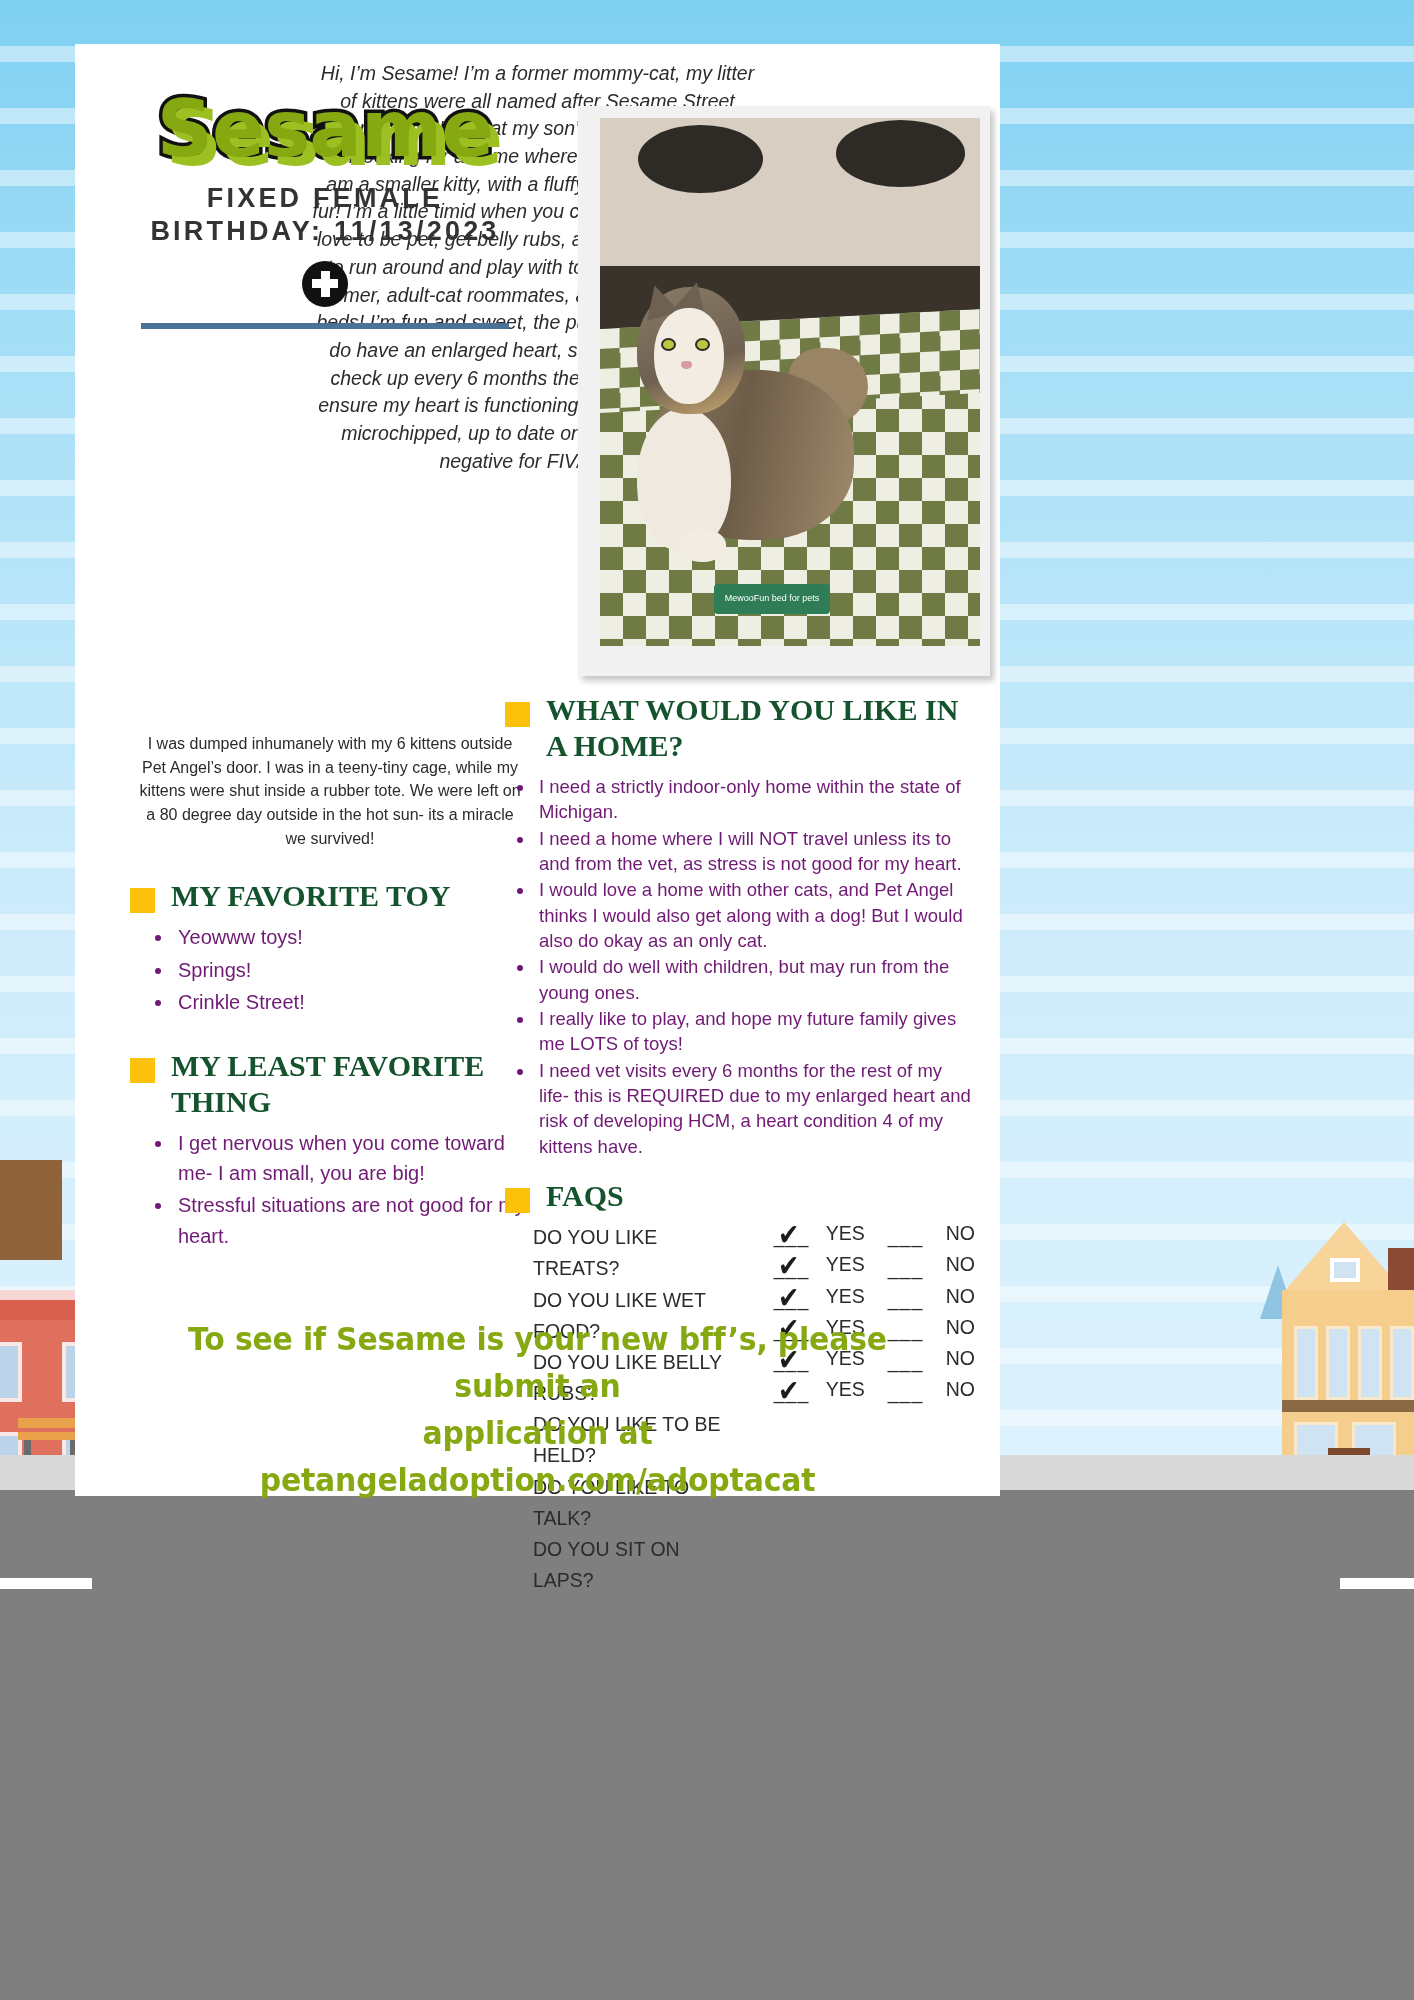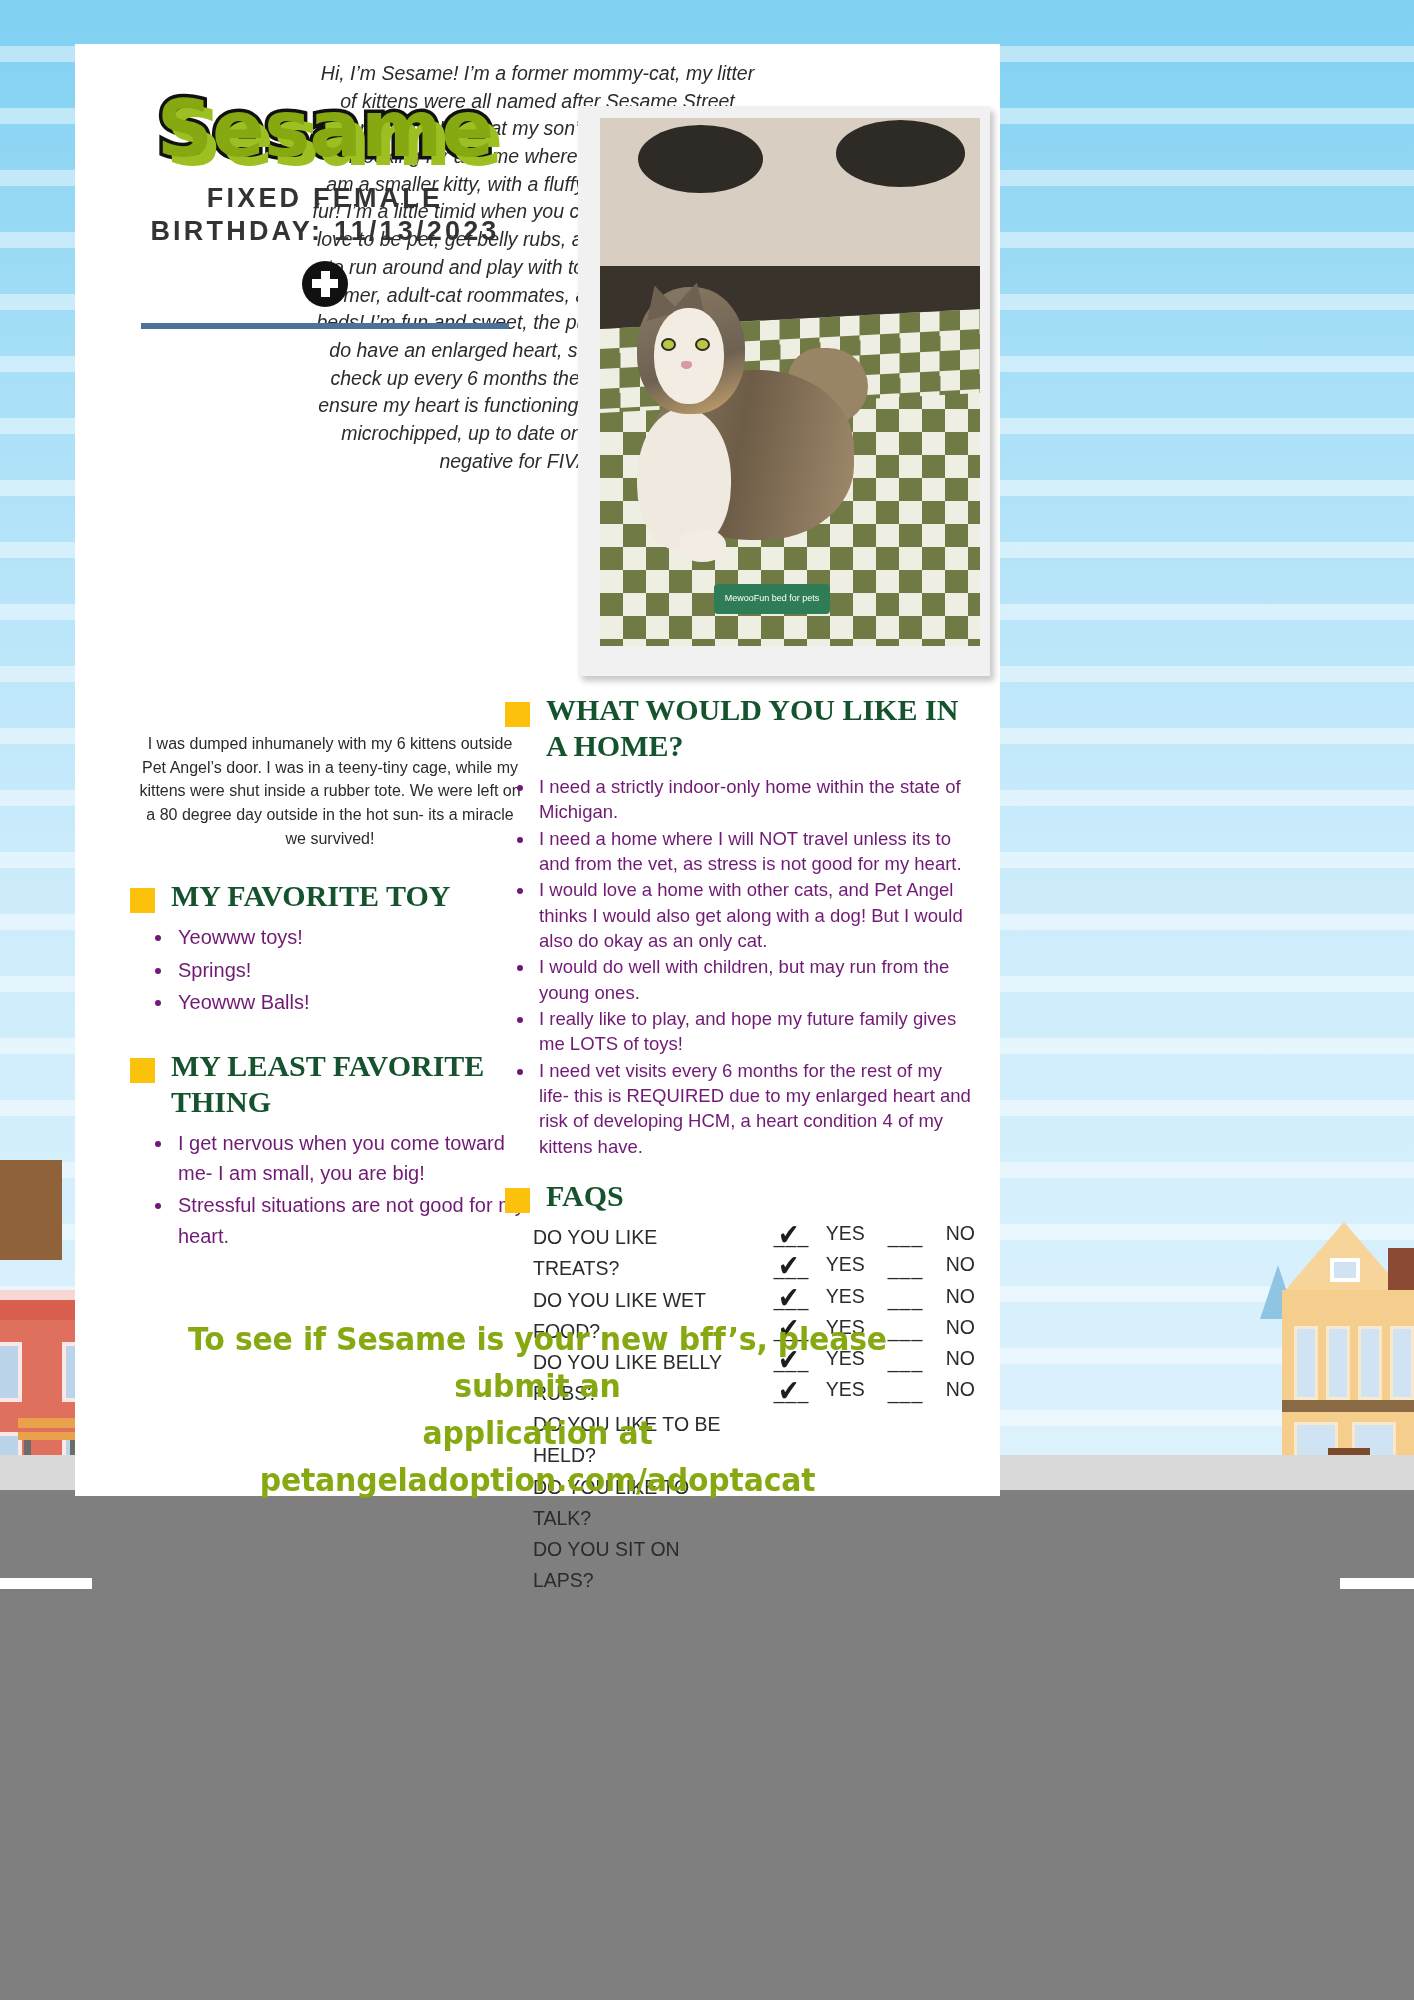--- a/index.html
+++ b/index.html
@@ -396,21 +396,21 @@
 
       <div class="spacer-28"></div>
 
       <div class="sec-head">
         <span class="bullet-sq"></span>
         <span class="sec-title">MY FAVORITE TOY</span>
       </div>
       <ul class="list tight">
         <li>Yeowww toys!</li>
         <li>Springs!</li>
-        <li>Yeowww Balls!</li>
+        <li>Crinkle Street!</li>
       </ul>
 
       <div class="spacer-28"></div>
 
       <div class="sec-head">
         <span class="bullet-sq"></span>
         <span class="sec-title">MY LEAST FAVORITE THING</span>
       </div>
       <ul class="list tight">
         <li>I get nervous when you come toward me- I am small, you are big!</li>

